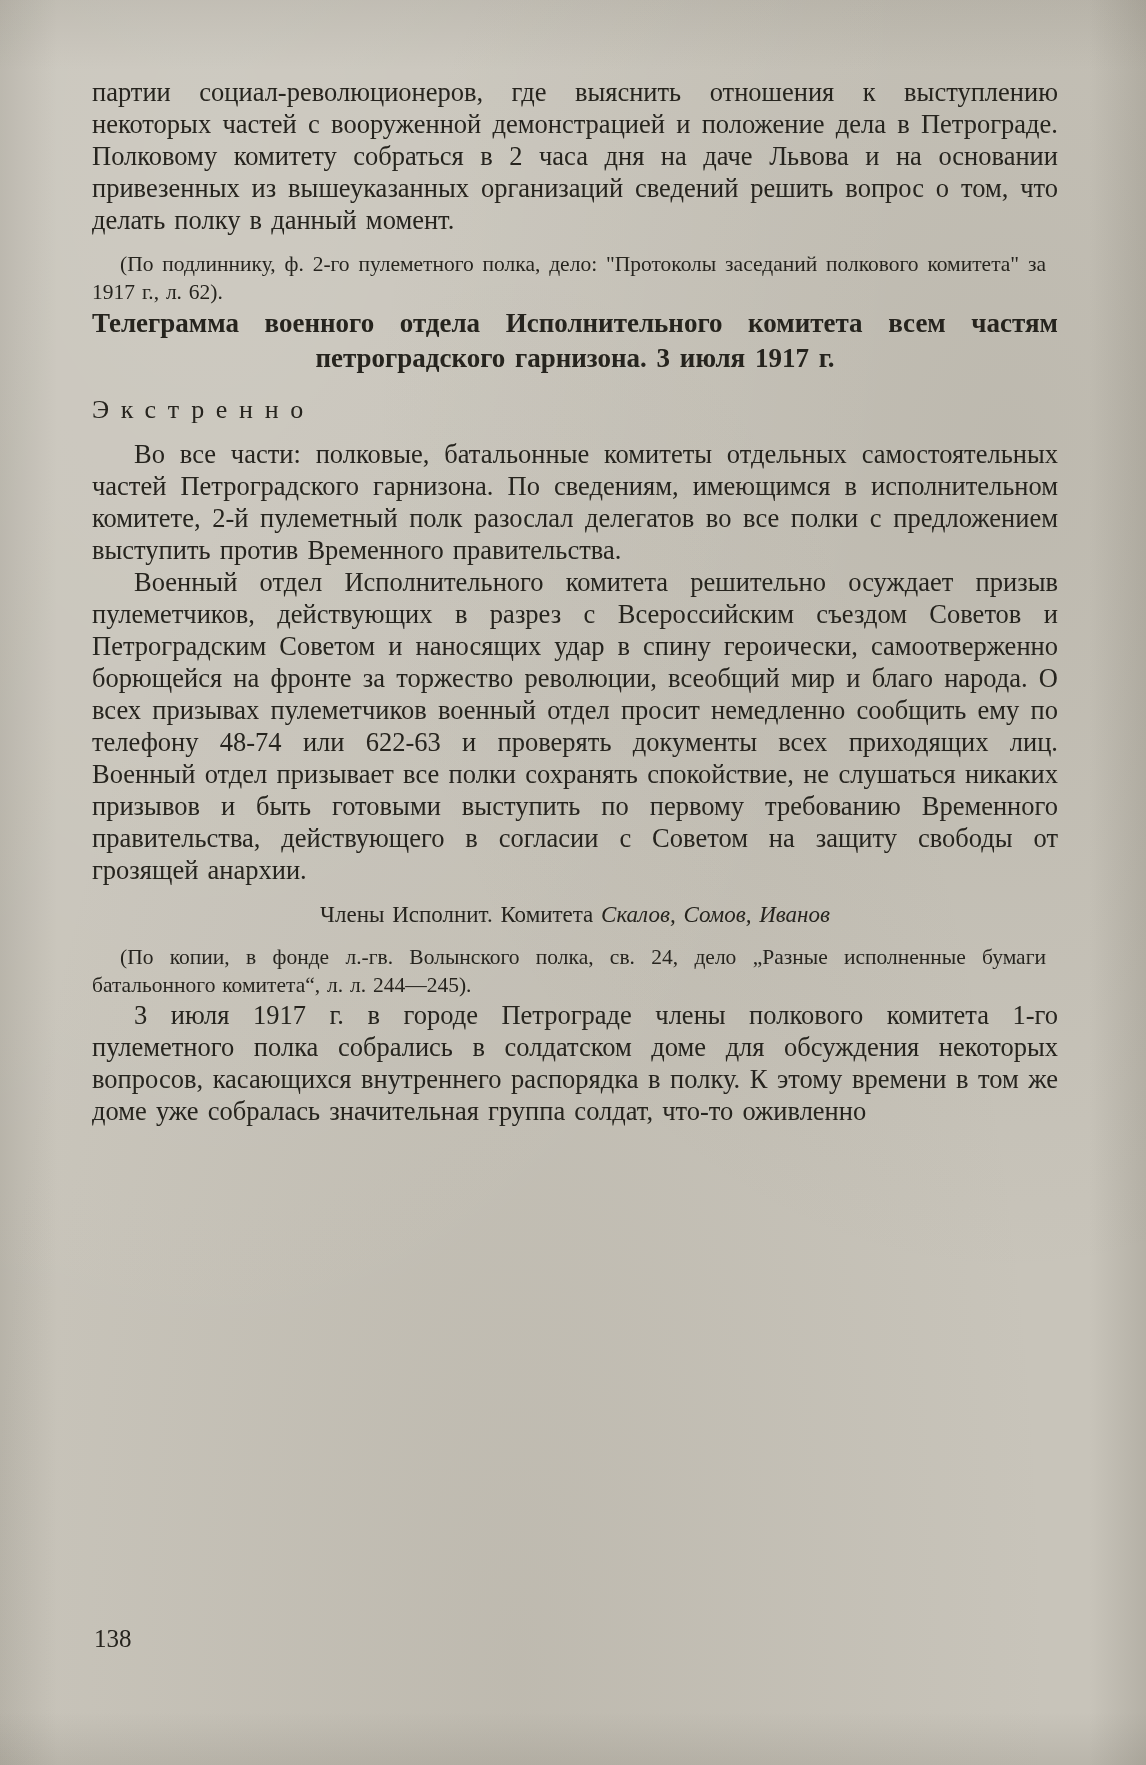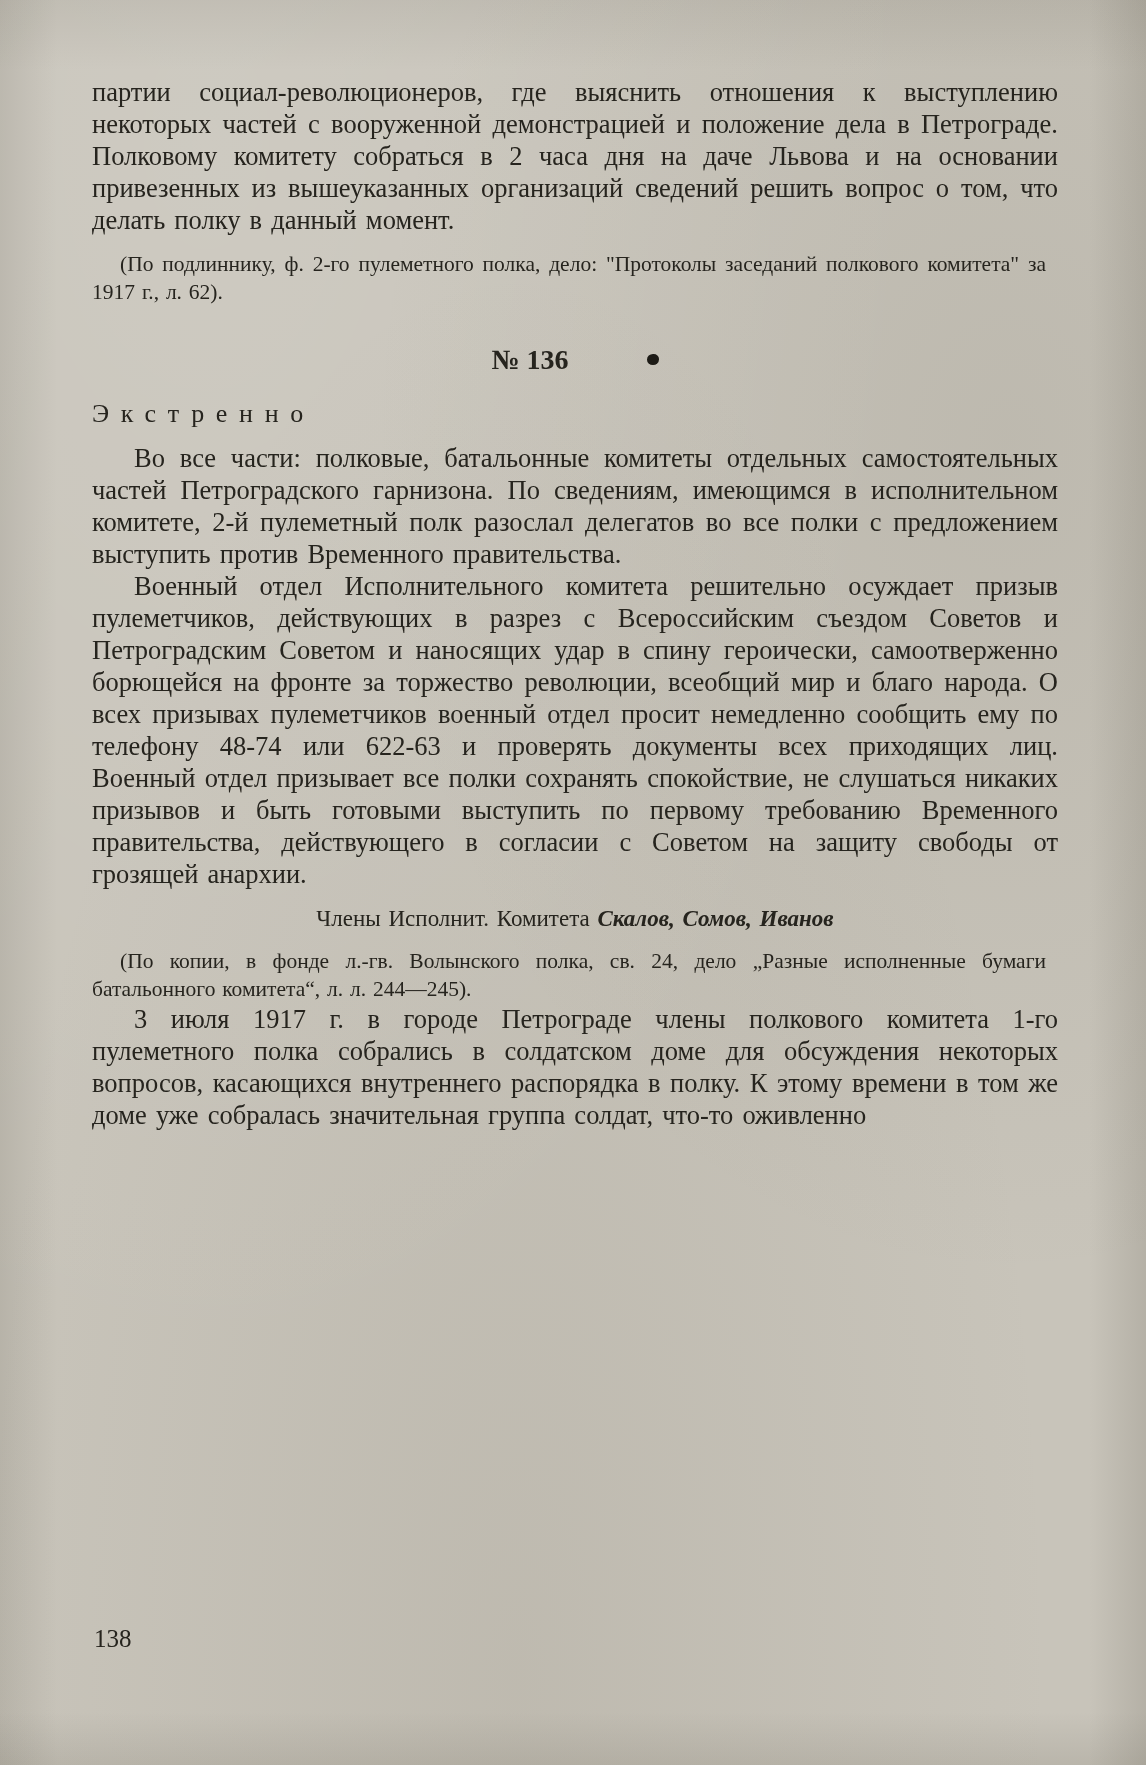--- a/index.html
+++ b/index.html
@@ -86,21 +86,20 @@
   }
   .signature {
     margin: 14px 0 0 0;
     font-size: 23px;
     line-height: 29px;
     text-align: center;
     word-spacing: 2px;
   }
   .signature .names {
     font-style: italic;
-    font-weight: bold;
   }
   .doc-number.standalone {
     display: block;
     margin: 46px 0 22px 0;
     text-align: center;
   }
   .title-gap {
     margin-top: 0;
   }
   .page-number {
@@ -113,24 +112,22 @@
 </style>
 </head>
 <body>
 
 <div class="page">
 
   <p class="body-text no-indent">партии социал-революционеров, где выяснить отношения к выступлению некоторых частей с вооруженной демонстрацией и положение дела в Петрограде. Полковому комитету собраться в 2 часа дня на даче Львова и на основании привезенных из вышеуказанных организаций сведений решить вопрос о том, что делать полку в данный момент.</p>
 
   <p class="source-note">(По подлиннику, ф. 2-го пулеметного полка, дело: "Протоколы заседаний полкового комитета" за 1917 г., л. 62).</p>
 
-  <div class="doc-heading-row">
-    <h2 class="doc-number">№ 136</h2><span class="ink-dot"></span>
-  </div>
 
+  <h3 class="doc-title">Телеграмма военного отдела Исполнительного комитета всем частям петроградского гарнизона. 3 июля 1917 г.</h3>
 
   <div class="urgency">Экстренно</div>
 
   <p class="body-text">Во все части: полковые, батальонные комитеты отдельных самостоятельных частей Петроградского гарнизона. По сведениям, имеющимся в исполнительном комитете, 2-й пулеметный полк разослал делегатов во все полки с предложением выступить против Временного правительства.</p>
 
   <p class="body-text">Военный отдел Исполнительного комитета решительно осуждает призыв пулеметчиков, действующих в разрез с Всероссийским съездом Советов и Петроградским Советом и наносящих удар в спину героически, самоотверженно борющейся на фронте за торжество революции, всеобщий мир и благо народа. О всех призывах пулеметчиков военный отдел просит немедленно сообщить ему по телефону 48-74 или 622-63 и проверять документы всех приходящих лиц. Военный отдел призывает все полки сохранять спокойствие, не слушаться никаких призывов и быть готовыми выступить по первому требованию Временного правительства, действующего в согласии с Советом на защиту свободы от грозящей анархии.</p>
 
   <p class="signature"><span>Члены Исполнит. Комитета </span><span class="names">Скалов, Сомов, Иванов</span></p>
 
   <p class="source-note">(По копии, в фонде л.-гв. Волынского полка, св. 24, дело „Разные исполненные бумаги батальонного комитета“, л. л. 244—245).</p>

